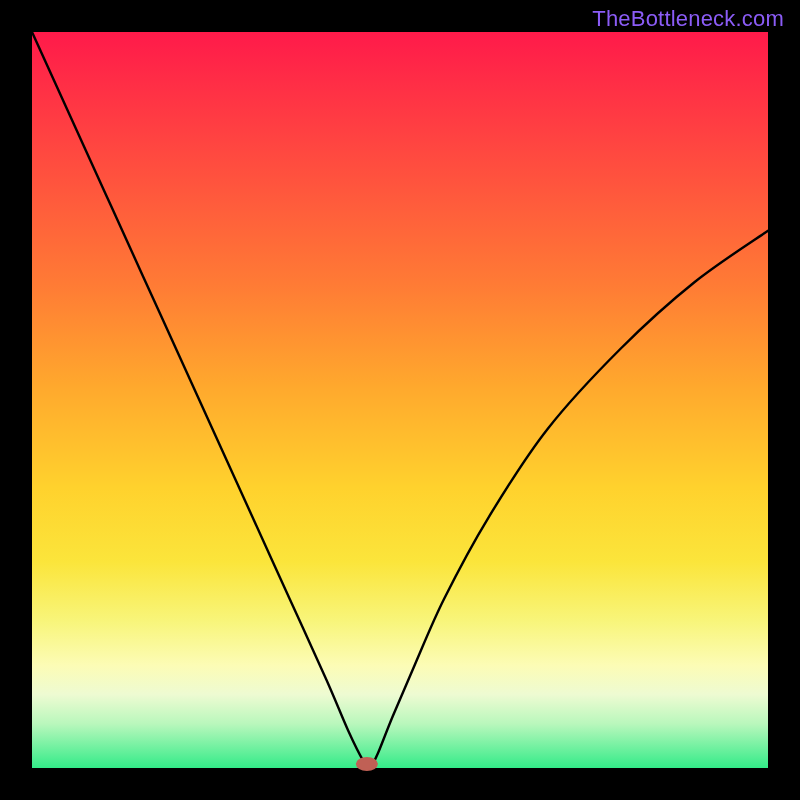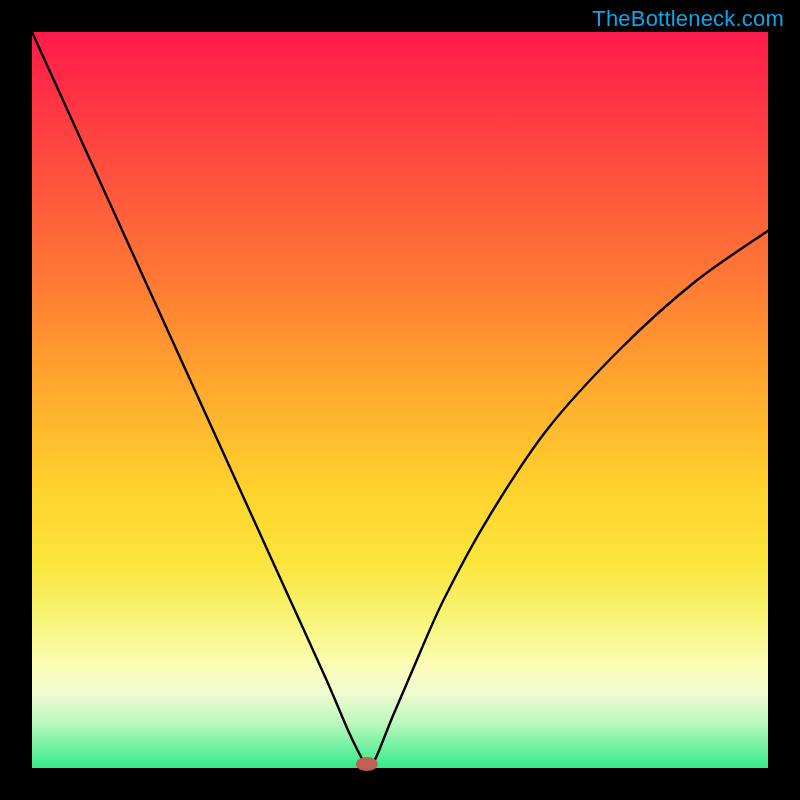--- a/index.html
+++ b/index.html
@@ -37,21 +37,21 @@
       #fcfcb5 86%,
       #eefbd2 90%,
       #b9f7bc 94%,
       #33eb88 100%
     );
   }
   .watermark {
     position: absolute;
     top: 6px;
     right: 16px;
-    color: #0ea5e9;
+    color: #8b5cf6;
     font-size: 22px;
     letter-spacing: 0.2px;
     font-weight: 500;
     user-select: none;
     text-align: right;
   }
   svg.overlay {
     position: absolute;
     top: 32px;
     left: 32px;

